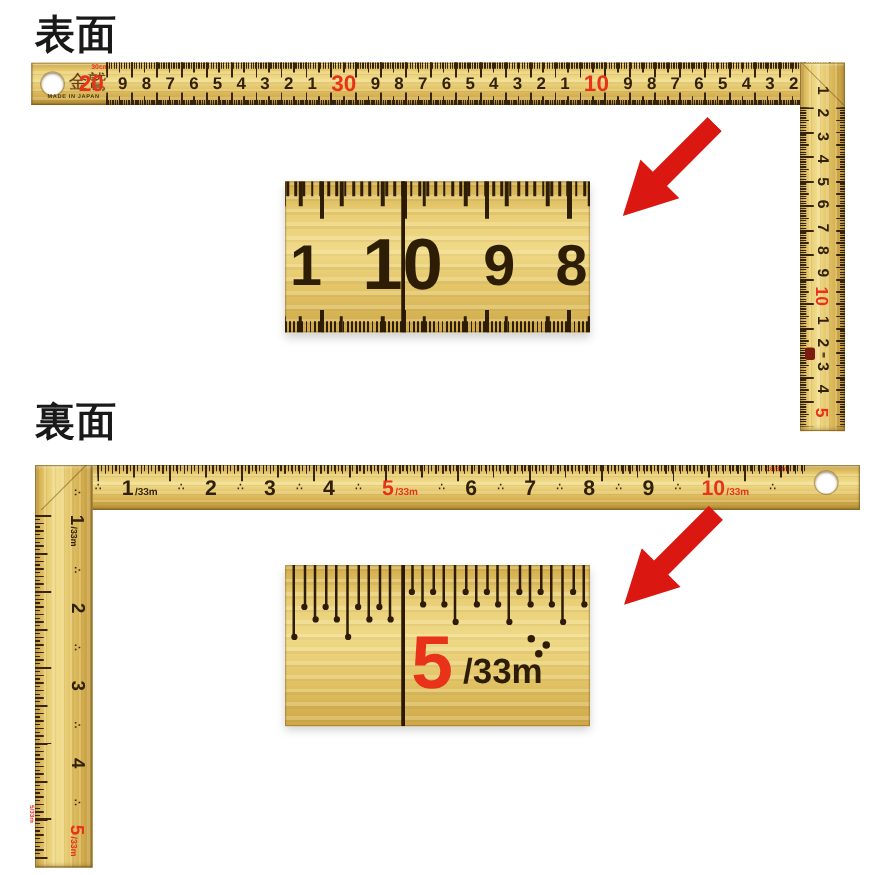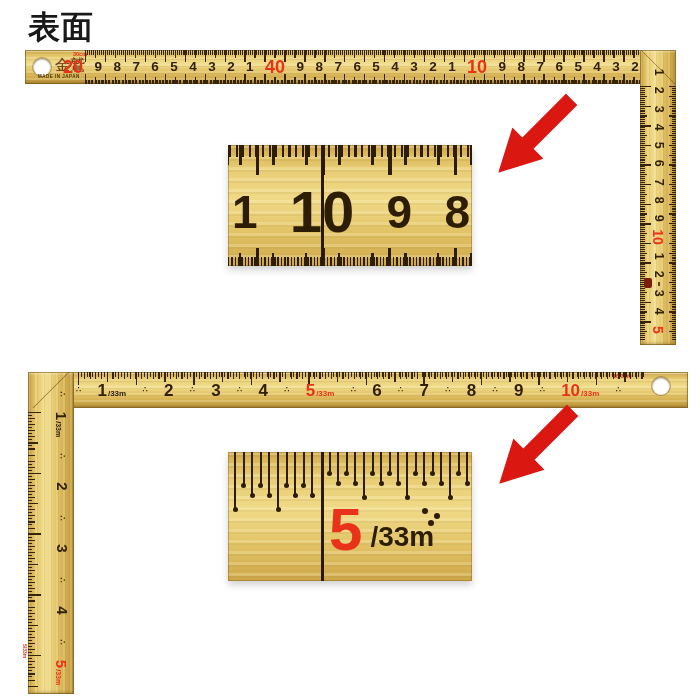--- a/index.html
+++ b/index.html
@@ -108,21 +108,21 @@
         <span class="num">
           <span class="digit">3</span>
         </span>
         <span class="num">
           <span class="digit">2</span>
         </span>
         <span class="num">
           <span class="digit">1</span>
         </span>
         <span class="num red">
-          <span class="digit">40</span>
+          <span class="digit">30</span>
         </span>
         <span class="num">
           <span class="digit">9</span>
         </span>
         <span class="num">
           <span class="digit">8</span>
         </span>
         <span class="num">
           <span class="digit">7</span>
         </span>
@@ -255,20 +255,21 @@
         <span class="num">
           <span class="digit">8</span>
         </span>
       </div>
   </div>
 
   <svg class="arrow" style="left:483px;top:114px;" width="104" height="44" viewBox="0 0 104 44">
     <polygon points="0,14 62,14 62,0 104,22 62,44 62,30 0,30" fill="#db1712"></polygon>
   </svg>
 
+  <div class="section-label" style="left:28px;top:316px;">裏面</div>
 
   <div class="arm" style="left:28px;top:372px;width:660px;height:36px;">
     <div class="hole" style="left:624px;top:5px;"></div>
     <div class="tinynote" style="left:585px;top:1px;font-size:5.5px;">16/33m</div>
     <div class="tick-strip" style="left:50px;right:42px;top:0;height:13px;background:repeating-linear-gradient(90deg,#35230a 0 1.5px,transparent 1.5px 57.5px);"></div>
     <div class="tick-strip" style="left:50px;right:42px;top:0;height:10px;background:repeating-linear-gradient(90deg,#35230a 0 1.3px,transparent 1.3px 28.75px);"></div>
     <div class="tick-strip" style="left:50px;right:42px;top:0;height:7px;background:repeating-linear-gradient(90deg,#35230a 0 1.1px,transparent 1.1px 5.75px);"></div>
     <div class="tick-strip" style="left:50px;right:42px;top:0;height:4.5px;background:repeating-linear-gradient(90deg,#35230a 0 .9px,transparent .9px 2.87px);"></div>
     <div class="numrow" id="back-h-nums">
         <span class="halfmark">∴</span>

